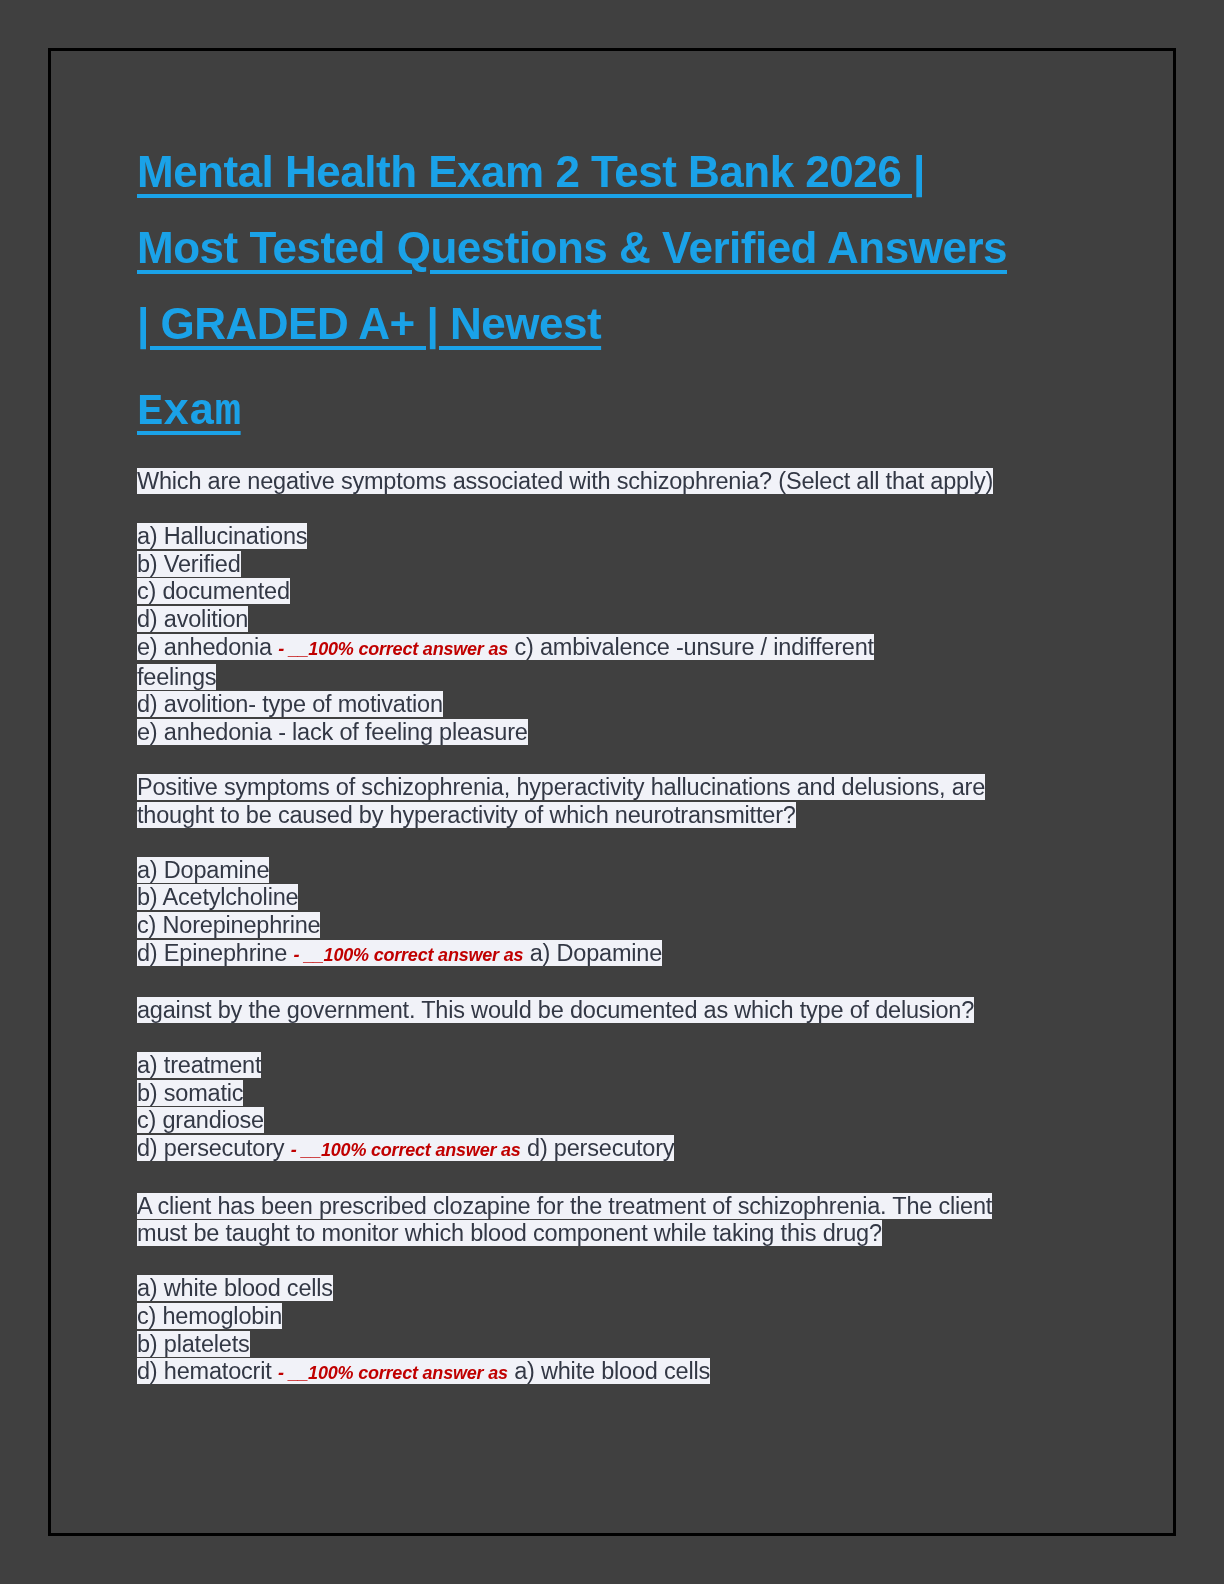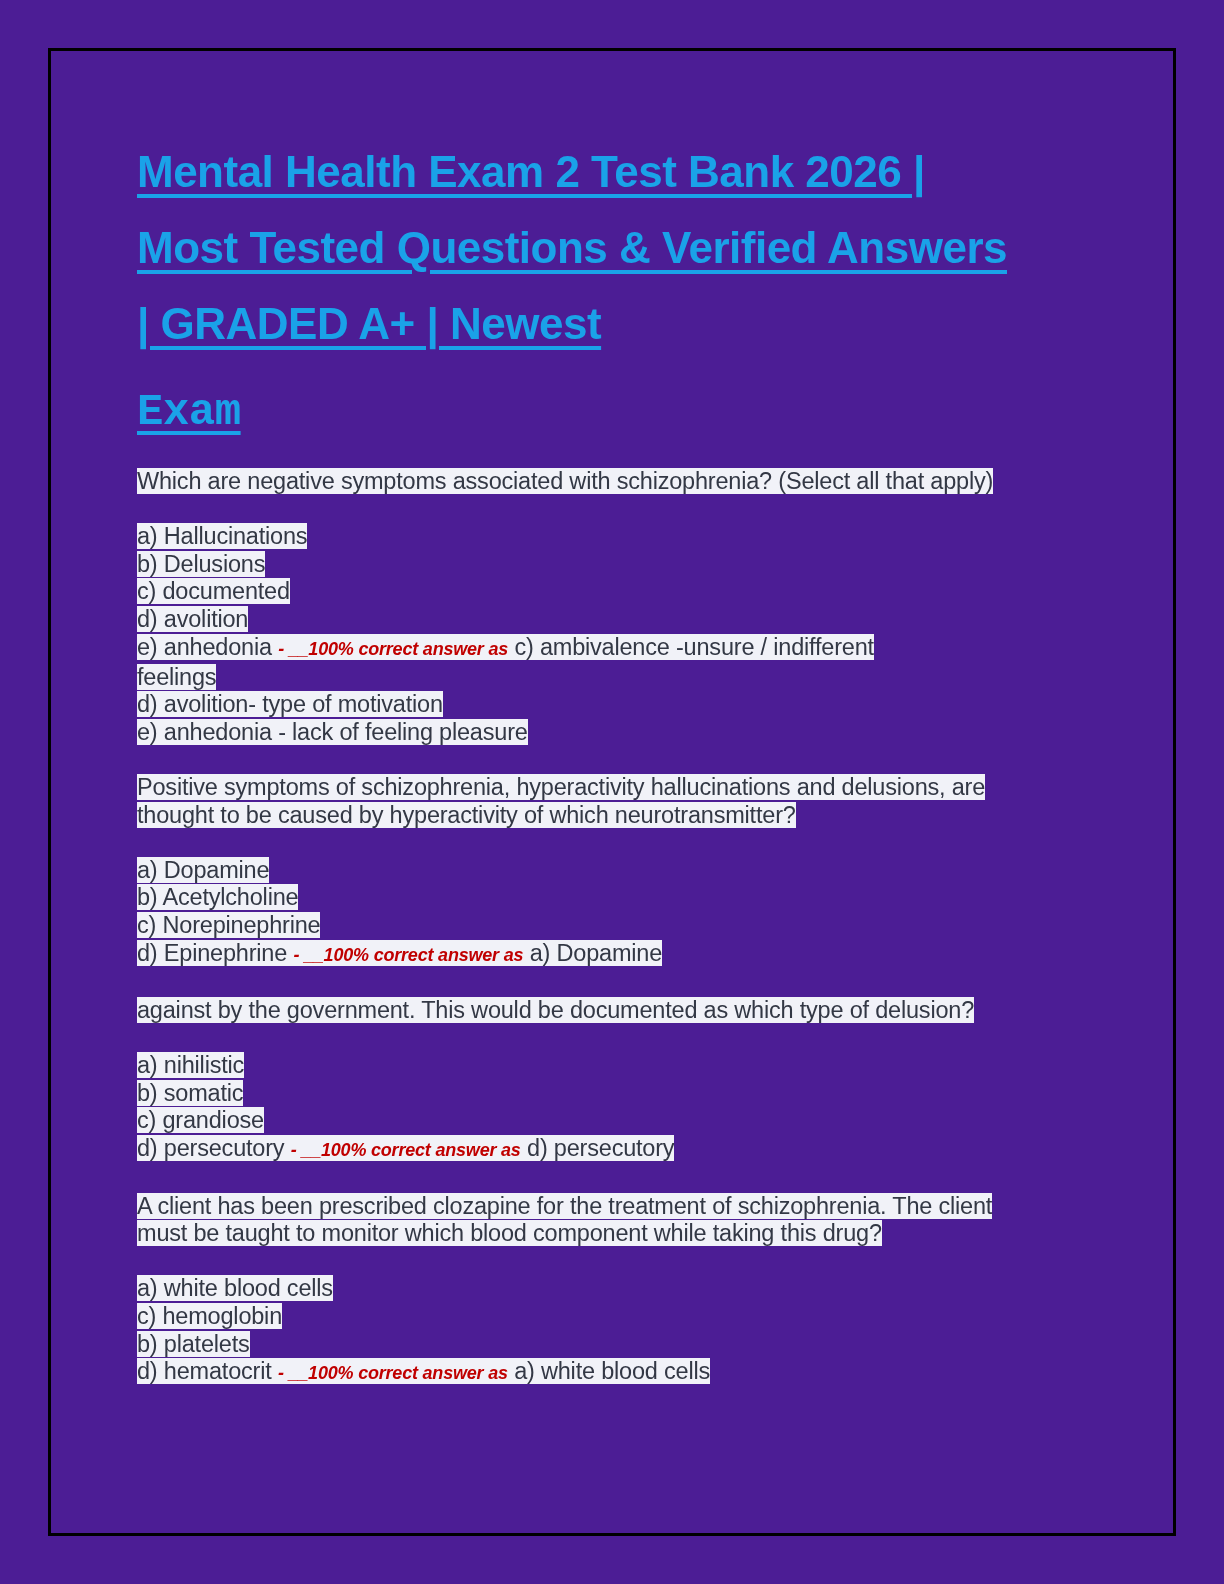--- a/index.html
+++ b/index.html
@@ -1,20 +1,20 @@
 <!DOCTYPE html>
 <html style="--title-blue: #1aa2e8; --marker-red: #c00000; --body-text: #333845; --highlight-bg: #f1f2f8; --border-color: #000000;"><head>
 <meta charset="utf-8">
 <style>
   html, body { margin: 0; padding: 0; background: #ffffff; }
   .page {
     position: relative;
     width: 1224px;
     height: 1584px;
-    background: #4c1d95;
+    background: #404040;
     font-family: "Liberation Sans", sans-serif;
     overflow: hidden;
   }
   .frame {
     position: absolute;
     left: 48px; top: 48px; right: 48px; bottom: 48px;
     border: 3px solid var(--border-color, #000);
     box-sizing: border-box;
   }
   .content {
@@ -68,39 +68,39 @@
     <div>
       <div class="title-line">Mental Health Exam 2 Test Bank 2026 |</div>
       <div class="title-line">Most Tested Questions &amp; Verified Answers</div>
       <div class="title-line">| GRADED A+ | Newest</div>
       <div class="title-line subtitle">Exam</div>
     </div>
     <div class="doc" id="doc-lines">
         <div class="line"><span class="hl"><span class="seg-body">Which are negative symptoms associated with schizophrenia? (Select all that apply)</span></span></div>
         <div class="line"></div>
         <div class="line"><span class="hl"><span class="seg-body">a) Hallucinations</span></span></div>
-        <div class="line"><span class="hl"><span class="seg-body">b) Delusions</span></span></div>
+        <div class="line"><span class="hl"><span class="seg-body">b) Verified</span></span></div>
         <div class="line"><span class="hl"><span class="seg-body">c) documented</span></span></div>
         <div class="line"><span class="hl"><span class="seg-body">d) avolition</span></span></div>
         <div class="line"><span class="hl"><span class="seg-body">e) anhedonia </span><span class="seg-marker">- __100% correct answer as</span><span class="seg-body"> c) ambivalence -unsure / indifferent</span></span></div>
         <div class="line"><span class="hl"><span class="seg-body">feelings</span></span></div>
         <div class="line"><span class="hl"><span class="seg-body">d) avolition- type of motivation</span></span></div>
         <div class="line"><span class="hl"><span class="seg-body">e) anhedonia - lack of feeling pleasure</span></span></div>
         <div class="line"></div>
         <div class="line"><span class="hl"><span class="seg-body">Positive symptoms of schizophrenia, hyperactivity hallucinations and delusions, are</span></span></div>
         <div class="line"><span class="hl"><span class="seg-body">thought to be caused by hyperactivity of which neurotransmitter?</span></span></div>
         <div class="line"></div>
         <div class="line"><span class="hl"><span class="seg-body">a) Dopamine</span></span></div>
         <div class="line"><span class="hl"><span class="seg-body">b) Acetylcholine</span></span></div>
         <div class="line"><span class="hl"><span class="seg-body">c) Norepinephrine</span></span></div>
         <div class="line"><span class="hl"><span class="seg-body">d) Epinephrine </span><span class="seg-marker">- __100% correct answer as</span><span class="seg-body"> a) Dopamine</span></span></div>
         <div class="line"></div>
         <div class="line"><span class="hl"><span class="seg-body">against by the government. This would be documented as which type of delusion?</span></span></div>
         <div class="line"></div>
-        <div class="line"><span class="hl"><span class="seg-body">a) nihilistic</span></span></div>
+        <div class="line"><span class="hl"><span class="seg-body">a) treatment</span></span></div>
         <div class="line"><span class="hl"><span class="seg-body">b) somatic</span></span></div>
         <div class="line"><span class="hl"><span class="seg-body">c) grandiose</span></span></div>
         <div class="line"><span class="hl"><span class="seg-body">d) persecutory </span><span class="seg-marker">- __100% correct answer as</span><span class="seg-body"> d) persecutory</span></span></div>
         <div class="line"></div>
         <div class="line"><span class="hl"><span class="seg-body">A client has been prescribed clozapine for the treatment of schizophrenia. The client</span></span></div>
         <div class="line"><span class="hl"><span class="seg-body">must be taught to monitor which blood component while taking this drug?</span></span></div>
         <div class="line"></div>
         <div class="line"><span class="hl"><span class="seg-body">a) white blood cells</span></span></div>
         <div class="line"><span class="hl"><span class="seg-body">c) hemoglobin</span></span></div>
         <div class="line"><span class="hl"><span class="seg-body">b) platelets</span></span></div>

